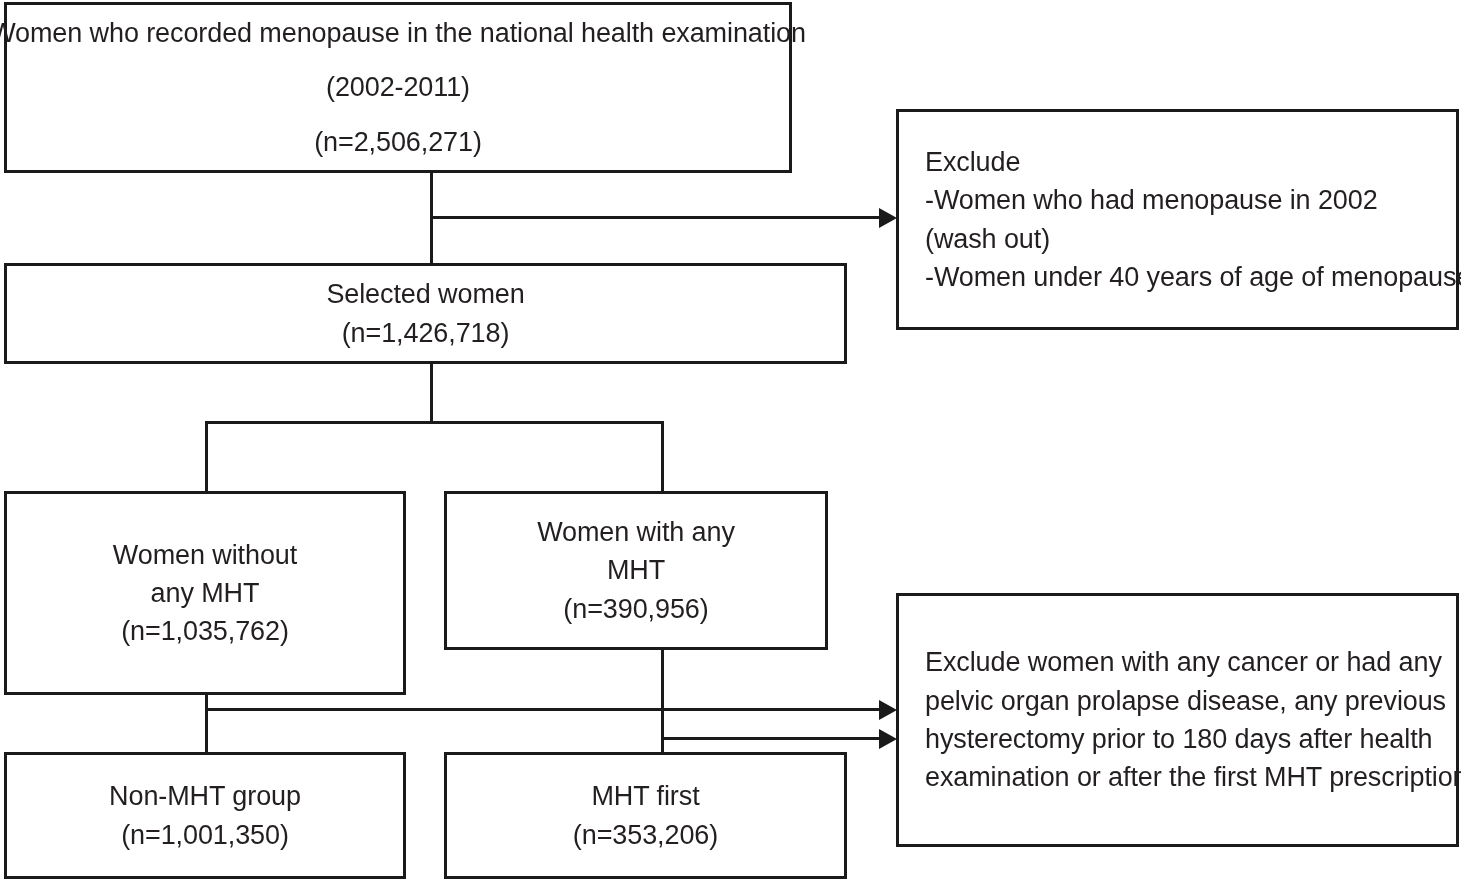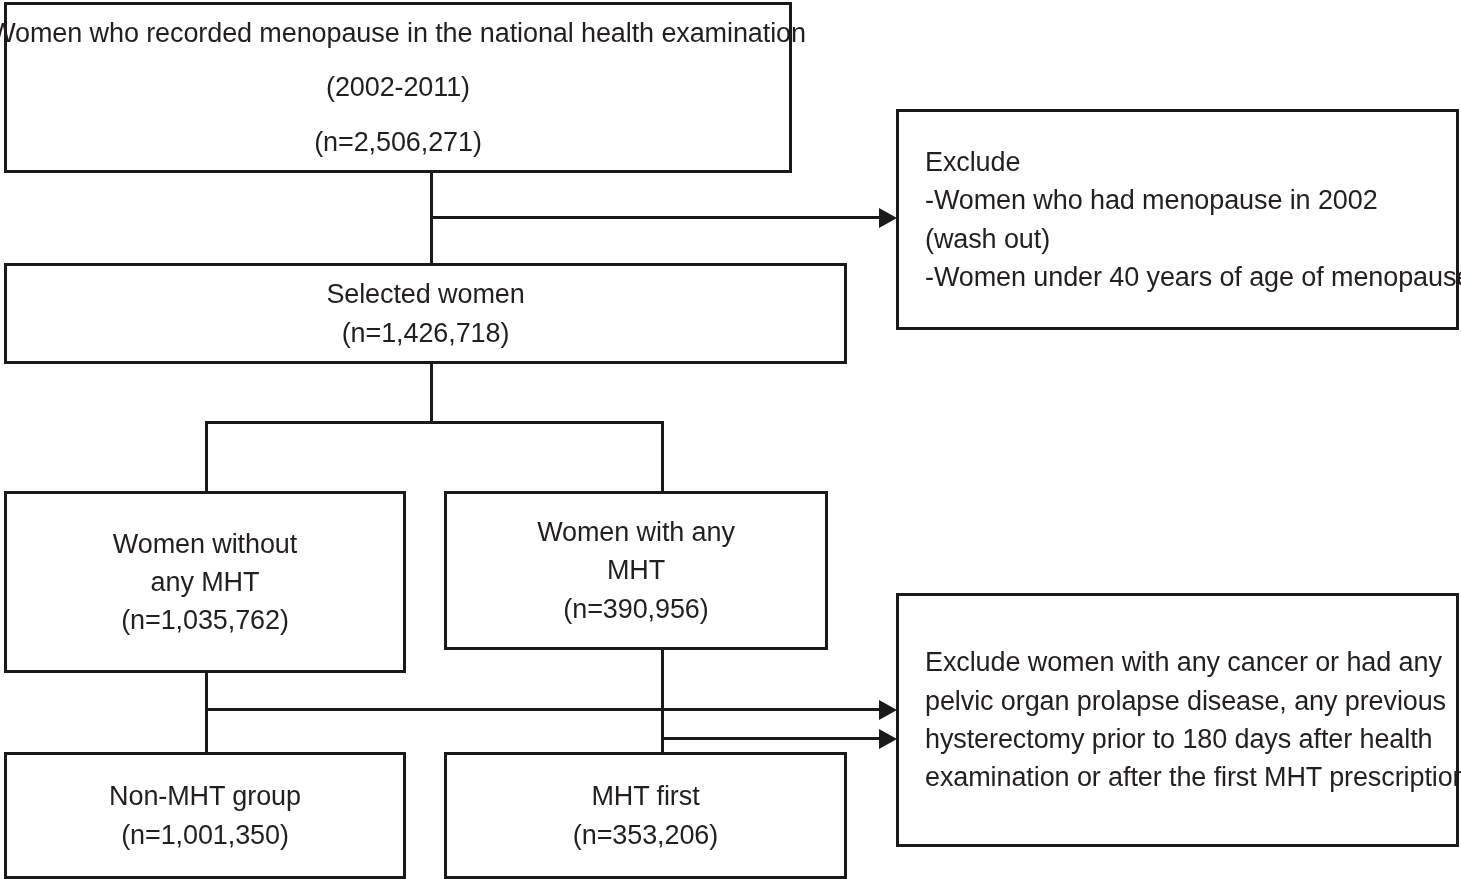--- a/index.html
+++ b/index.html
@@ -107,21 +107,21 @@
     <div class="line">-Women who had menopause in 2002</div>
     <div class="line"> (wash out)</div>
     <div class="line">-Women under 40 years of age of menopause</div>
   </div>
 
   <div class="box center-text" style="left:4px; top:263px; width:843px; height:101px;">
     <div class="line">Selected women</div>
     <div class="line">(n=1,426,718)</div>
   </div>
 
-  <div class="box center-text" style="left:4px; top:491px; width:402px; height:182px;">
+  <div class="box center-text" style="left:4px; top:491px; width:402px; height:204px;">
     <div class="line">Women without</div>
     <div class="line">any MHT</div>
     <div class="line">(n=1,035,762)</div>
   </div>
 
   <div class="box center-text" style="left:444px; top:491px; width:384px; height:159px;">
     <div class="line">Women with any</div>
     <div class="line">MHT</div>
     <div class="line">(n=390,956)</div>
   </div>

